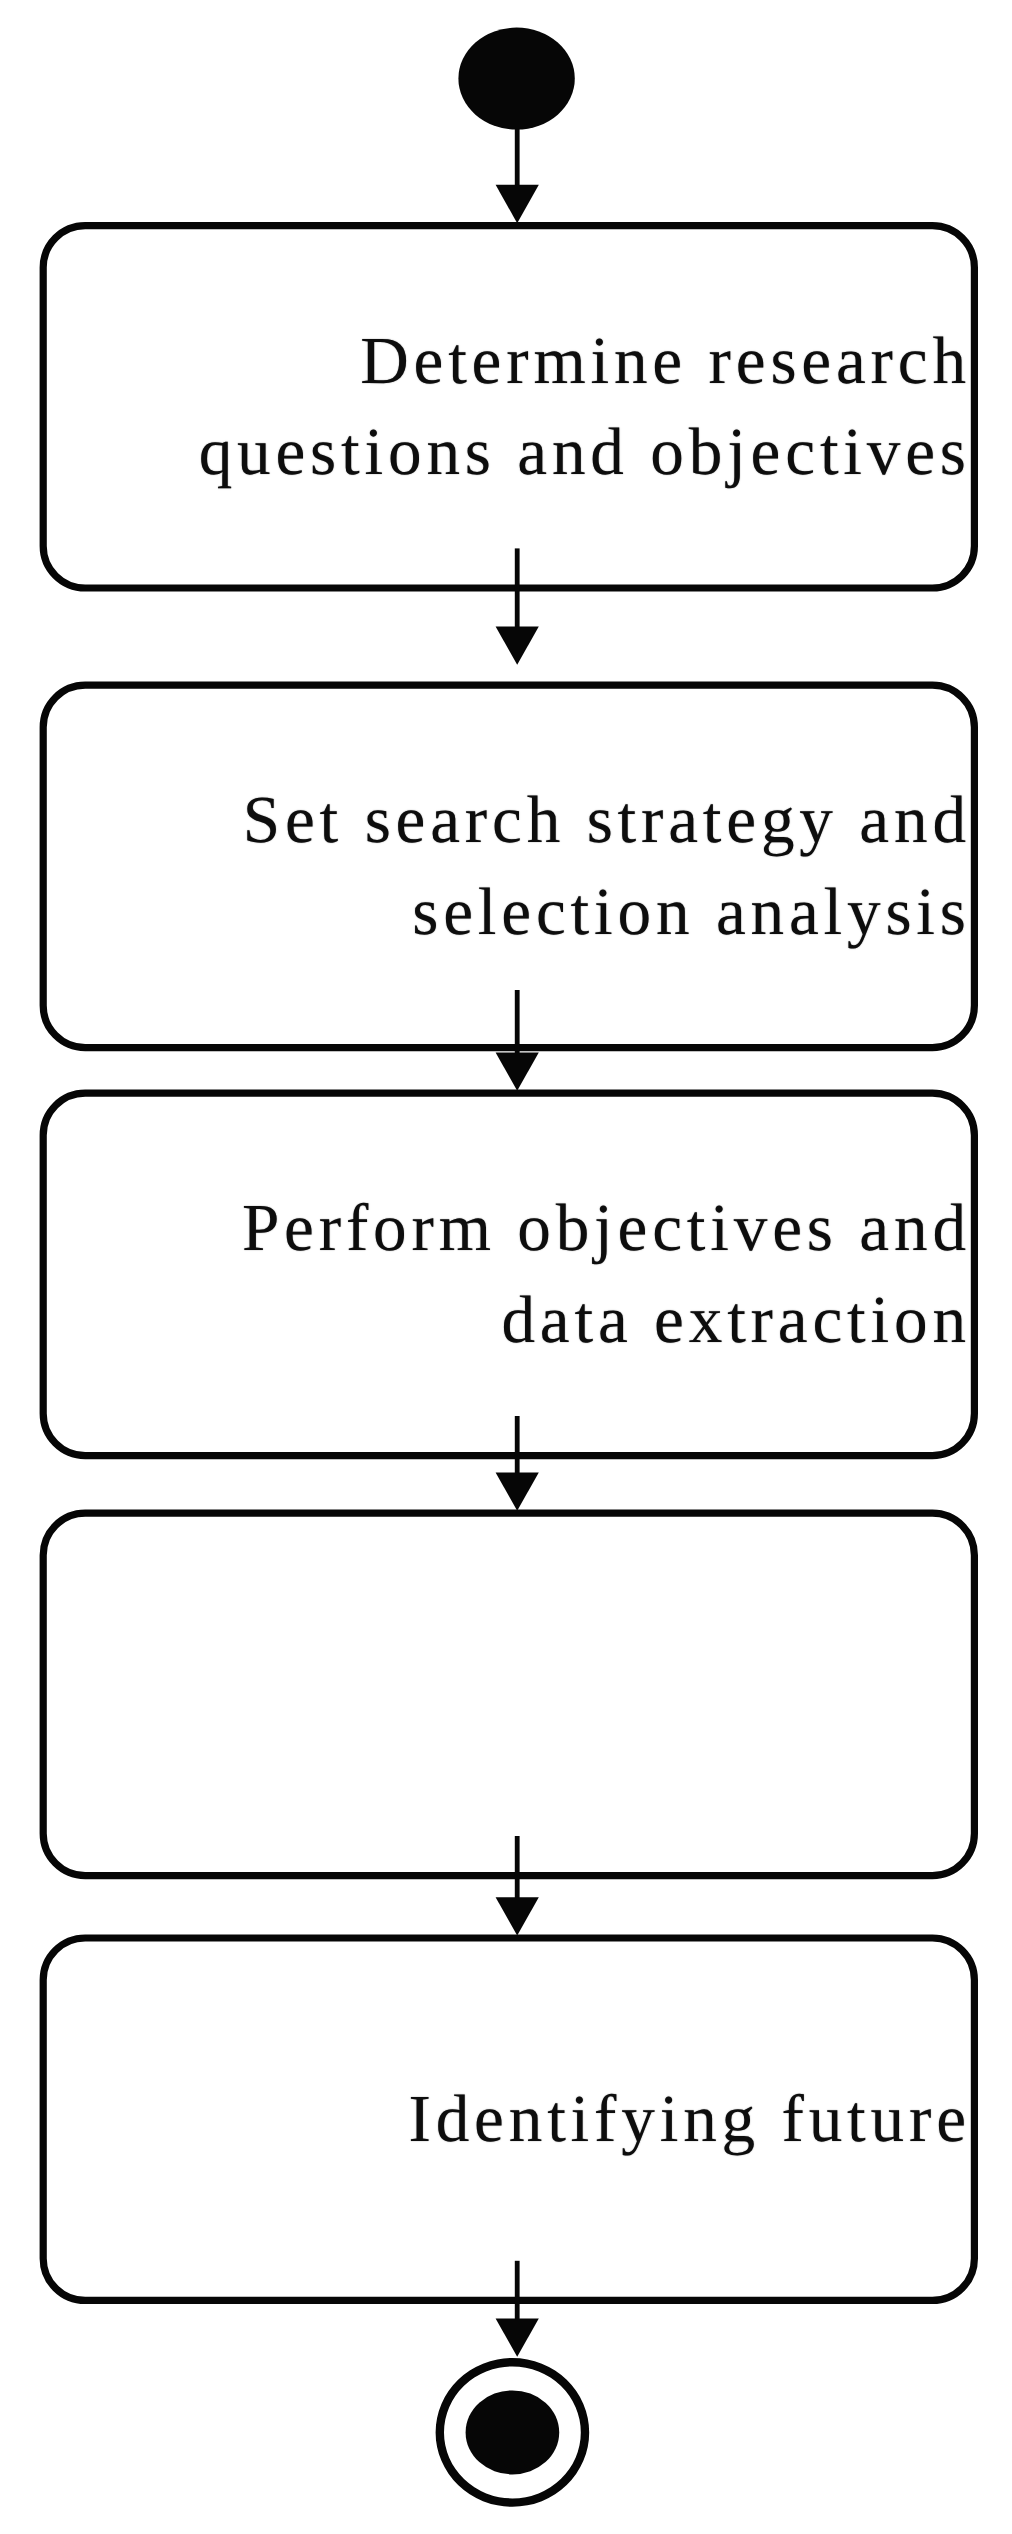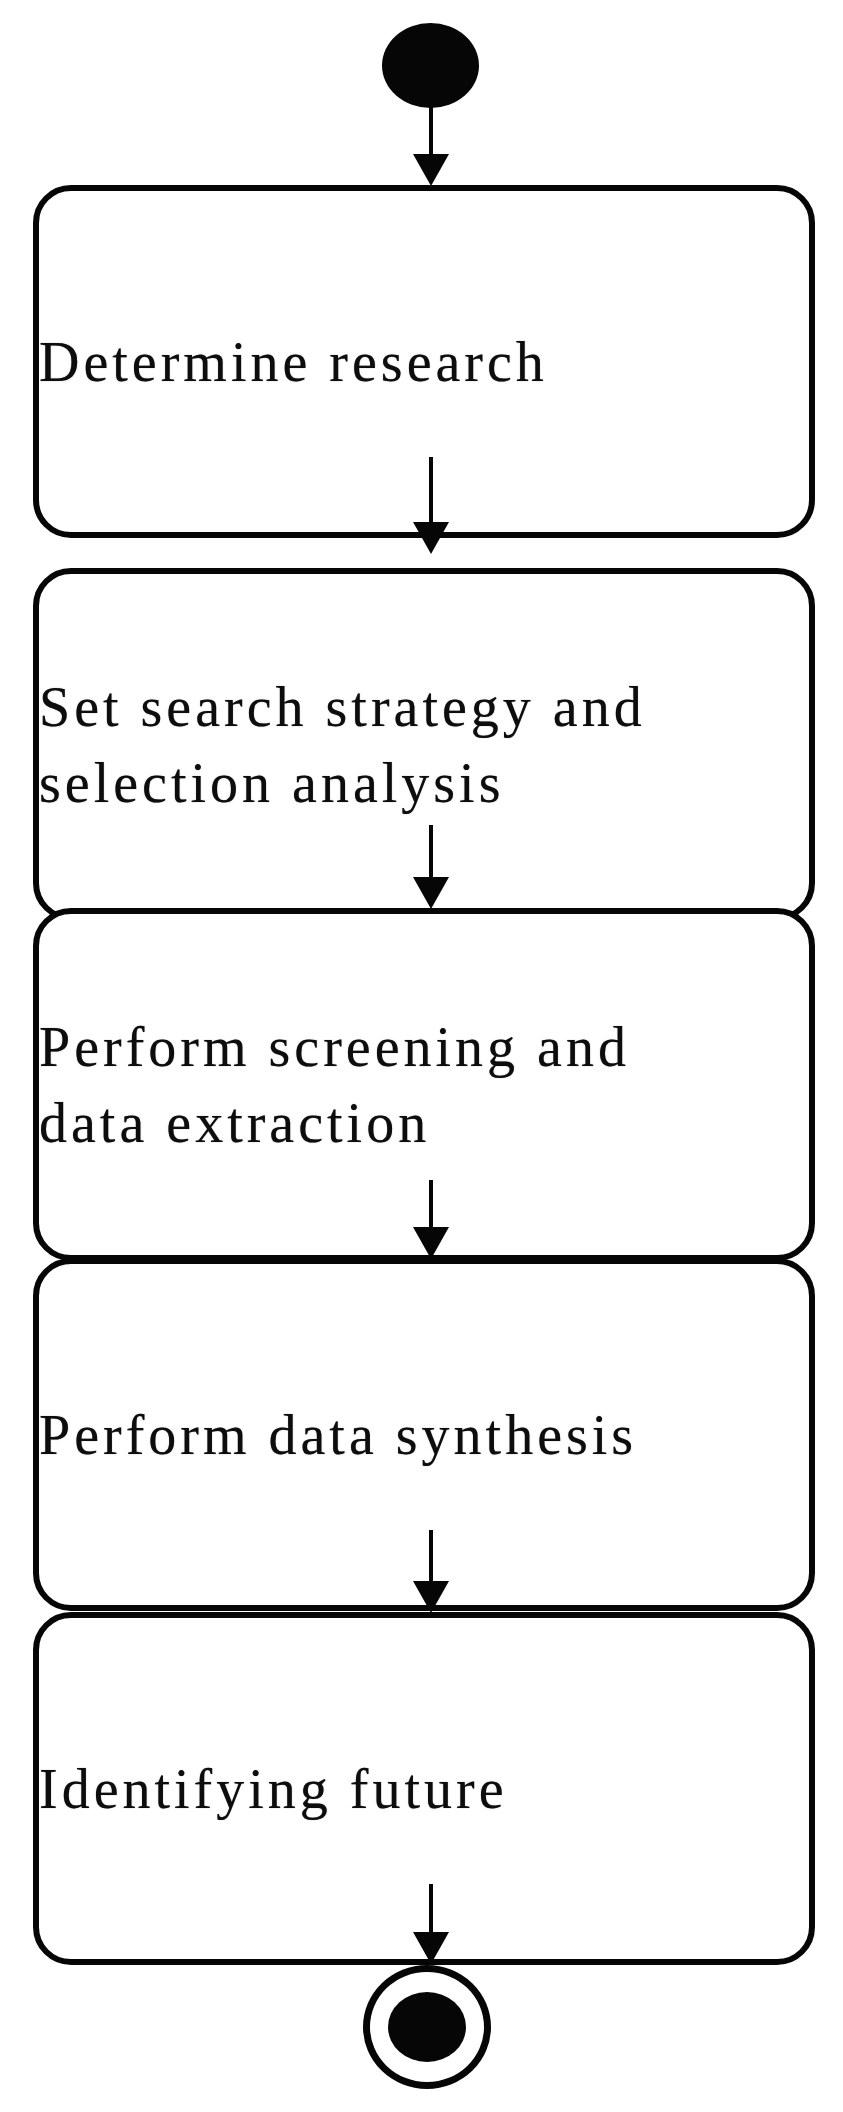--- a/index.html
+++ b/index.html
@@ -20,28 +20,28 @@
     width: 97px; height: 85px;
     background: var(--node-border, #060606);
     border-radius: 50%;
   }
 
   
   .step-box {
     position: absolute;
     left: 33px;
     width: 782px;
-    height: 353px;
+    height: 308px;
     box-sizing: border-box;
     background: var(--node-fill, #ffffff);
     border: 6px solid var(--node-border, #060606);
     border-radius: 38px;
     display: flex;
     flex-direction: column;
-    align-items: flex-start;
+    align-items: flex-end;
     justify-content: center;
     text-align: center;
   }
   .step-box .line {
     display: block;
     font-size: 56px;
     line-height: 76px;
     letter-spacing: 4px;
     color: var(--text, #0d0d0d);
     text-shadow: 0 0 1px rgba(0,0,0,0.55);
@@ -110,40 +110,40 @@
 <body>
 
 <div class="canvas">
 
   <div class="initial-node"></div>
 
   <div class="arrow a1"></div>
 
   <div class="step-box b1">
     <span class="line">Determine research</span>
+    <span class="line">questions and objectives</span>
   </div>
 
   <div class="arrow a2"></div>
 
   <div class="step-box b2">
     <span class="line">Set search strategy and</span>
     <span class="line">selection analysis</span>
   </div>
 
   <div class="arrow a3"></div>
 
   <div class="step-box b3">
-    <span class="line">Perform screening and</span>
+    <span class="line">Perform objectives and</span>
     <span class="line">data extraction</span>
   </div>
 
   <div class="arrow a4"></div>
 
   <div class="step-box b4">
-    <span class="line">Perform data synthesis</span>
   </div>
 
   <div class="arrow a5"></div>
 
   <div class="step-box b5">
     <span class="line">Identifying future</span>
   </div>
 
   <div class="arrow a6"></div>
 

